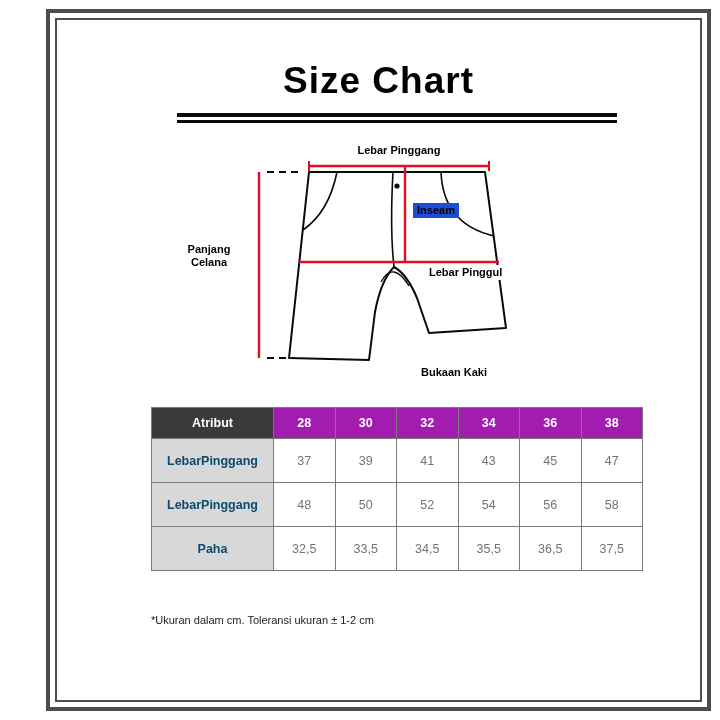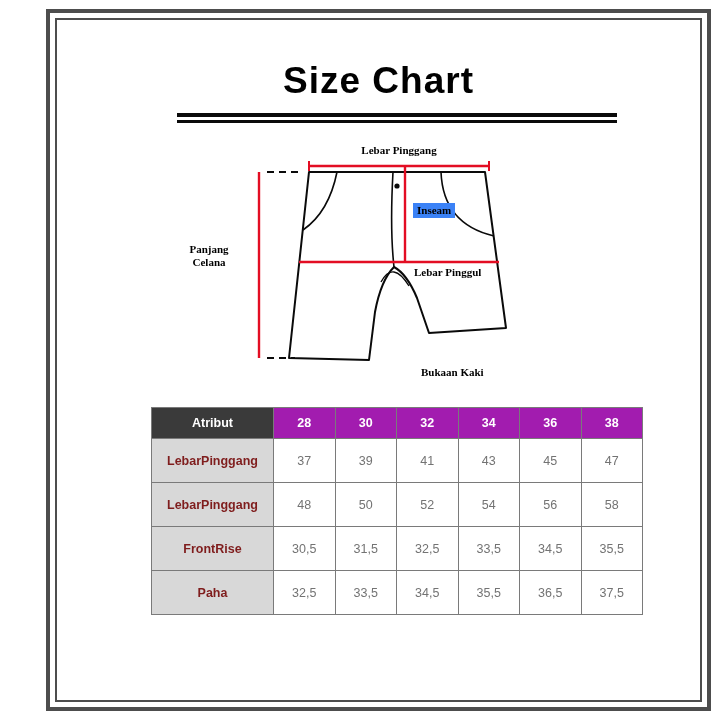--- a/index.html
+++ b/index.html
@@ -11,38 +11,38 @@
   .frame-inner{position:absolute;inset:18px;border:2px solid #4d4d4d;pointer-events:none;}
 
   
   .title{position:absolute;top:60px;left:0;width:100%;margin:0;text-align:center;
          font-size:37px;font-weight:bold;letter-spacing:1px;color:#000;}
   .rule{position:absolute;top:113px;left:140px;width:440px;}
   .rule .a{height:4px;background:#0a0a0a;margin-bottom:3px;}
   .rule .b{height:3px;background:#0a0a0a;}
 
   
-  .diagram{position:absolute;top:140px;left:0;width:576px;height:256px;font-family:Liberation Serif, serif;}
+  .diagram{position:absolute;top:140px;left:0;width:576px;height:256px;}
   .diagram svg{position:absolute;top:0;left:0;}
   .dlabel{position:absolute;font-size:11px;font-weight:bold;color:#000;line-height:13px;}
   .lbl-waist{left:272px;top:4px;width:180px;text-align:center;}
-  .lbl-inseam{left:376px;top:63px;background:#3b82f6;padding:1px 4px;}
-  .lbl-hip{left:373px;top:125px;background:#fff;padding:1px 4px;}
+  .lbl-inseam{left:376px;top:63px;background:#1d4ed8;padding:1px 4px;}
+  .lbl-hip{left:388px;top:125px;background:#fff;padding:1px 4px;}
   .lbl-length{left:133px;top:103px;width:78px;text-align:center;}
   .lbl-leg{left:384px;top:226px;}
 
   
   table.size{position:absolute;top:407px;left:114px;width:492px;border-collapse:collapse;
              table-layout:fixed;font-size:12.5px;}
   table.size col.c0{width:122px;}
   table.size th,table.size td{border:1px solid #7a7a7a;text-align:center;vertical-align:middle;padding:0;}
   table.size th{height:30px;color:#fff;font-weight:bold;background:#a21caf;}
   table.size th.atr{background:#3a3a3a;}
   table.size td{height:43px;background:#fff;color:#737373;}
-  table.size td.lbl{background:#d8d8d8;font-weight:bold;color:#7f1d1d;}
+  table.size td.lbl{background:#d8d8d8;font-weight:bold;color:#0c4a6e;}
 
   .footnote{position:absolute;top:614px;left:114px;font-size:11px;color:#222;}
 </style>
 </head>
 <body>
 
 <div class="canvas">
 
   <div class="frame-outer"></div>
   <div class="frame-inner"></div>
@@ -121,34 +121,26 @@
       <tr>
         <td class="lbl">LebarPinggang</td>
         <td>48</td>
         <td>50</td>
         <td>52</td>
         <td>54</td>
         <td>56</td>
         <td>58</td>
       </tr>
       <tr>
-        <td class="lbl">FrontRise</td>
-        <td>30,5</td>
-        <td>31,5</td>
-        <td>32,5</td>
-        <td>33,5</td>
-        <td>34,5</td>
-        <td>35,5</td>
-      </tr>
-      <tr>
         <td class="lbl">Paha</td>
         <td>32,5</td>
         <td>33,5</td>
         <td>34,5</td>
         <td>35,5</td>
         <td>36,5</td>
         <td>37,5</td>
       </tr>
     </tbody>
   </table>
 
+  <div class="footnote">*Ukuran dalam cm. Toleransi ukuran ± 1-2 cm</div>
 
 </div>
 
 </body></html>

